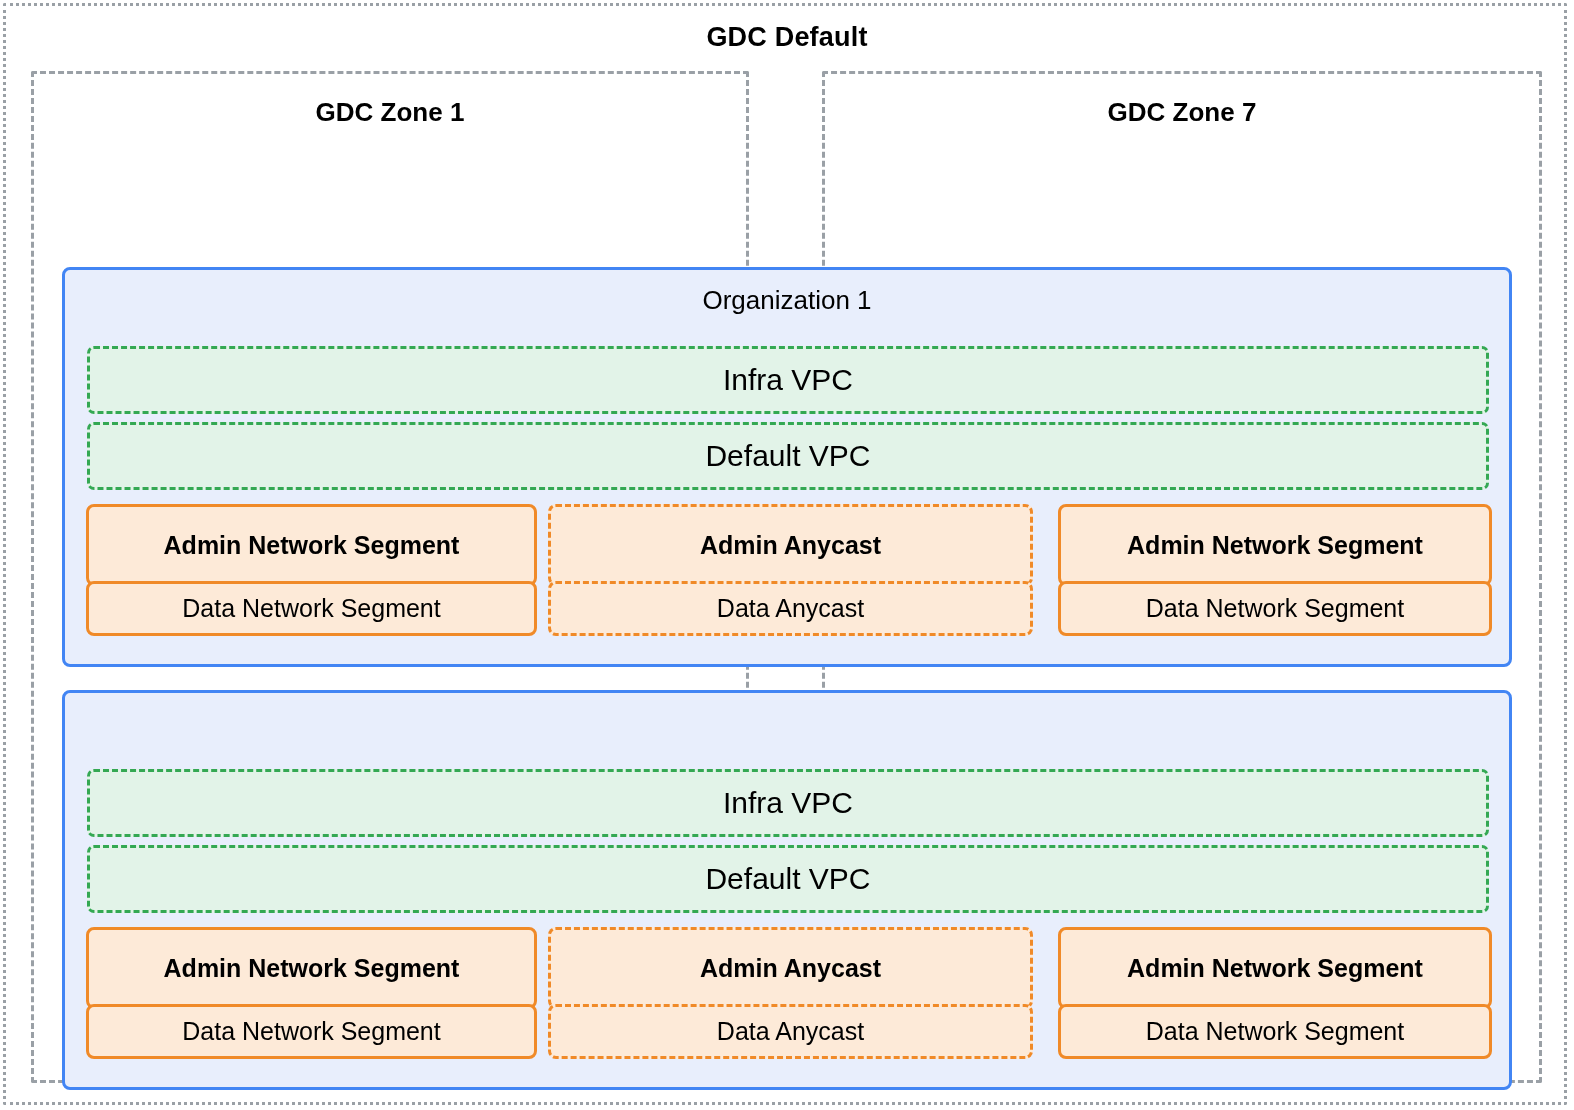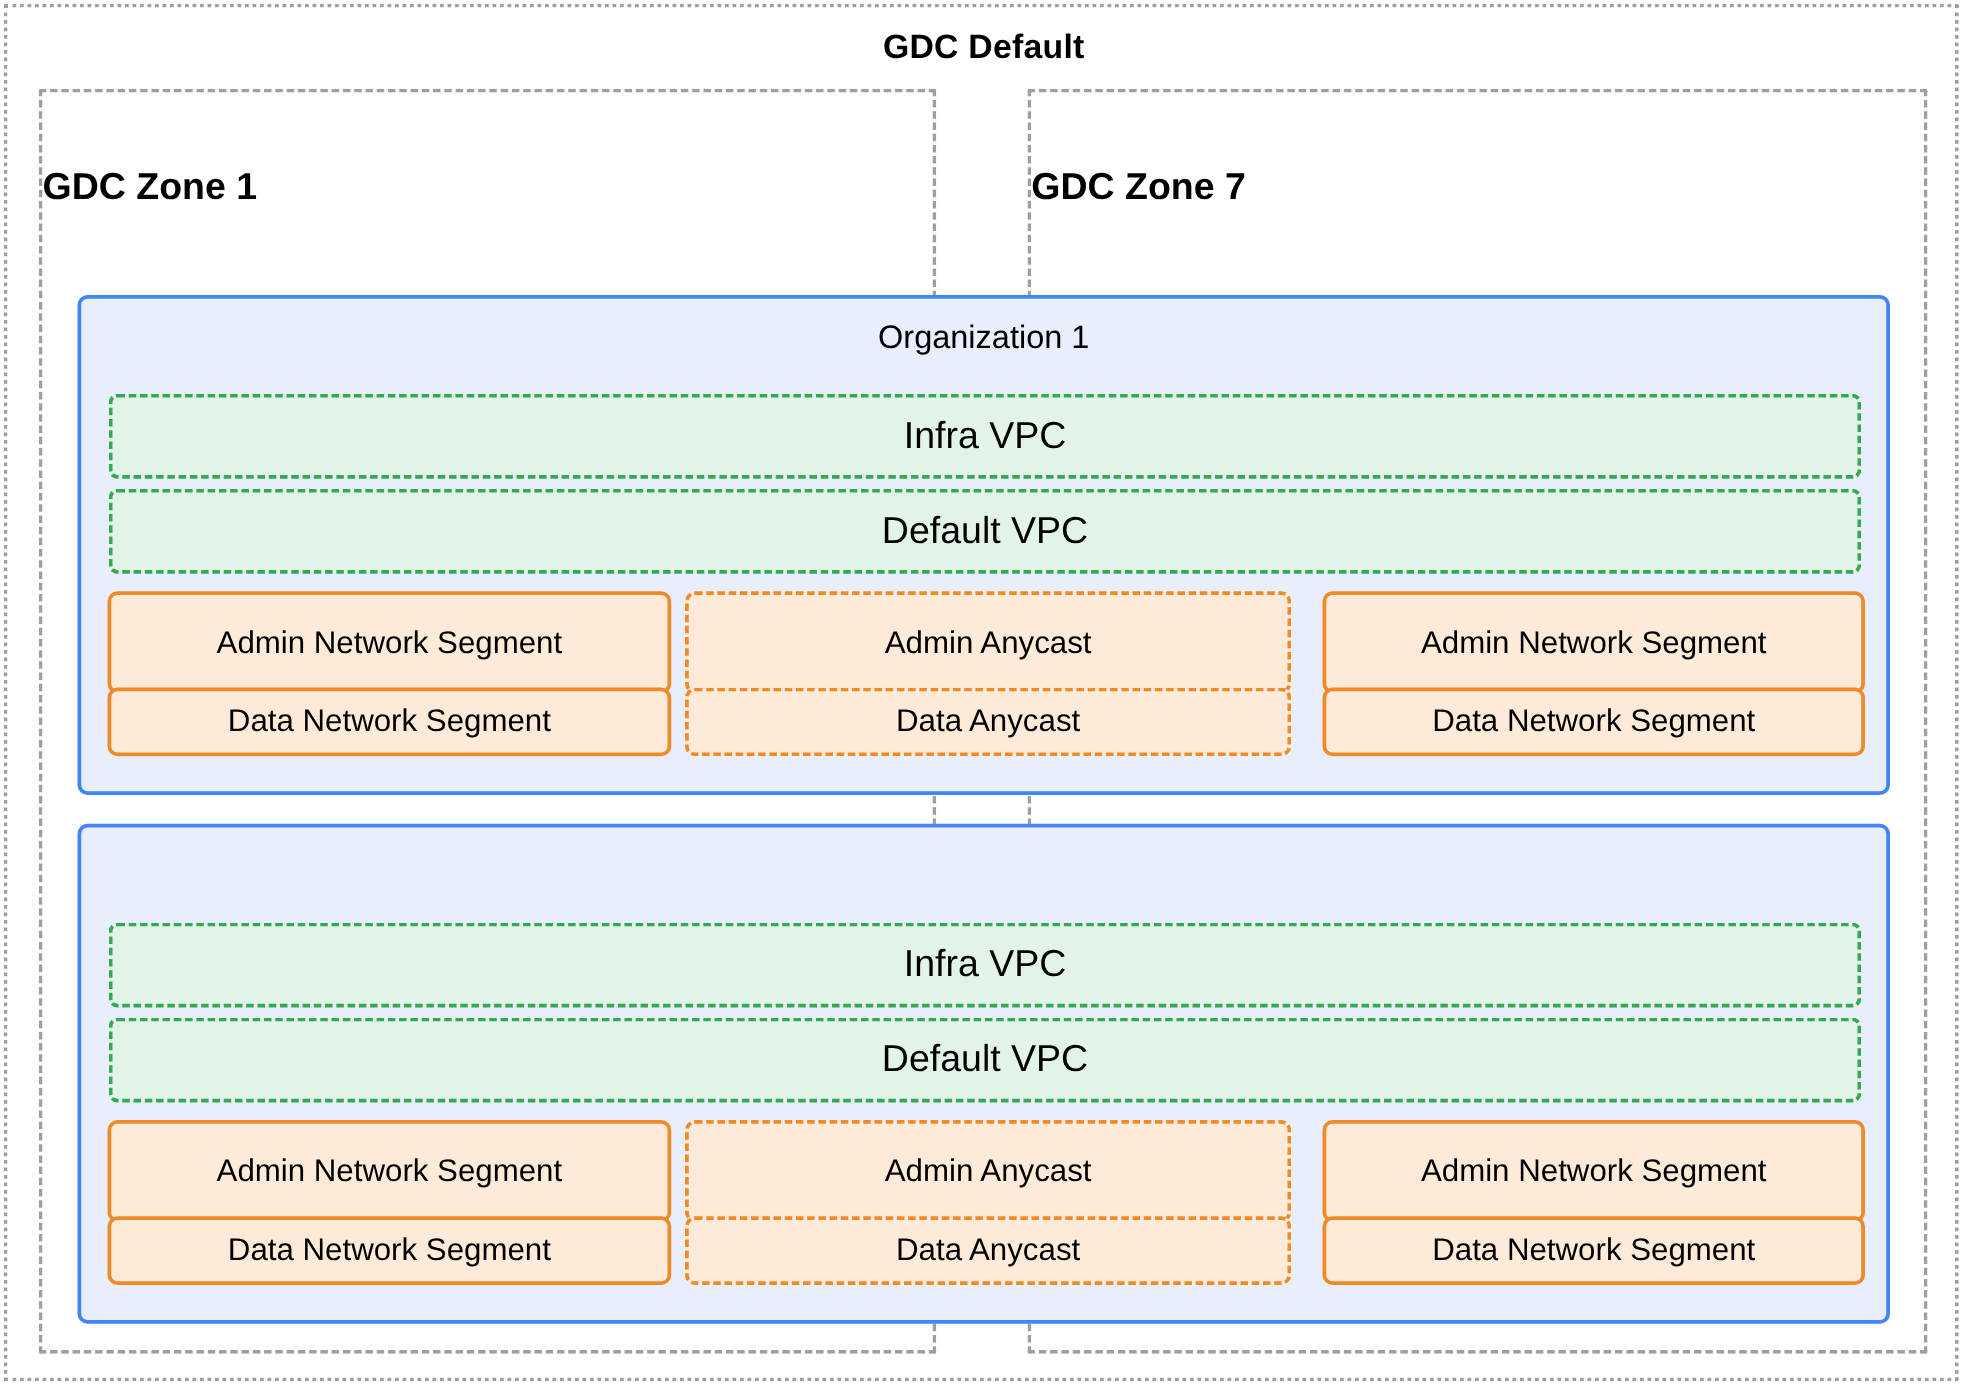--- a/index.html
+++ b/index.html
@@ -63,24 +63,24 @@
     left: 822px;
     top: 71px;
     width: 720px;
     height: 1012px;
   }
   .zone-title {
     position: absolute;
     top: 23px;
     left: 0;
     width: 100%;
-    font-size: 30px;
+    text-align: center;
+    font-size: 26px;
     font-weight: bold;
     color: #000;
-    margin-top: 36px;
   }
 
   
   .reserved-band {
     position: absolute;
     left: 62px;
     top: 152px;
     width: 1450px;
     height: 62px;
     box-sizing: border-box;
@@ -96,20 +96,21 @@
 
   
   .org-box {
     position: absolute;
     left: 62px;
     width: 1450px;
     box-sizing: border-box;
     border: 3px solid #4285f4;
     border-radius: 8px;
     background: #e8eefc;
+    margin-top: 31px;
   }
   #org1 { top: 236px; height: 400px; }
   #org2 { top: 659px; height: 400px; }
 
   .org-title {
     position: absolute;
     top: 15px;
     left: 0;
     width: 100%;
     text-align: center;
@@ -151,21 +152,21 @@
   }
   .seg-solid  { border: 3px solid  #f08a28; }
   .seg-dashed { border: 3px dashed #f08a28; }
 
   
   .col-left   { left: 21px;   width: 451px; }
   .col-mid    { left: 483px;  width: 485px; }
   .col-right  { left: 993px;  width: 434px; }
 
   
-  .row-admin { top: 234px; height: 82px; }
+  .row-admin { top: 234px; height: 82px; font-weight: bold; }
   .row-data  { top: 311px; height: 55px; }
 </style>
 </head>
 <body>
 
 <div id="canvas">
 
   <div class="universe-frame"></div>
   <div class="universe-title">GDC Default</div>
 

